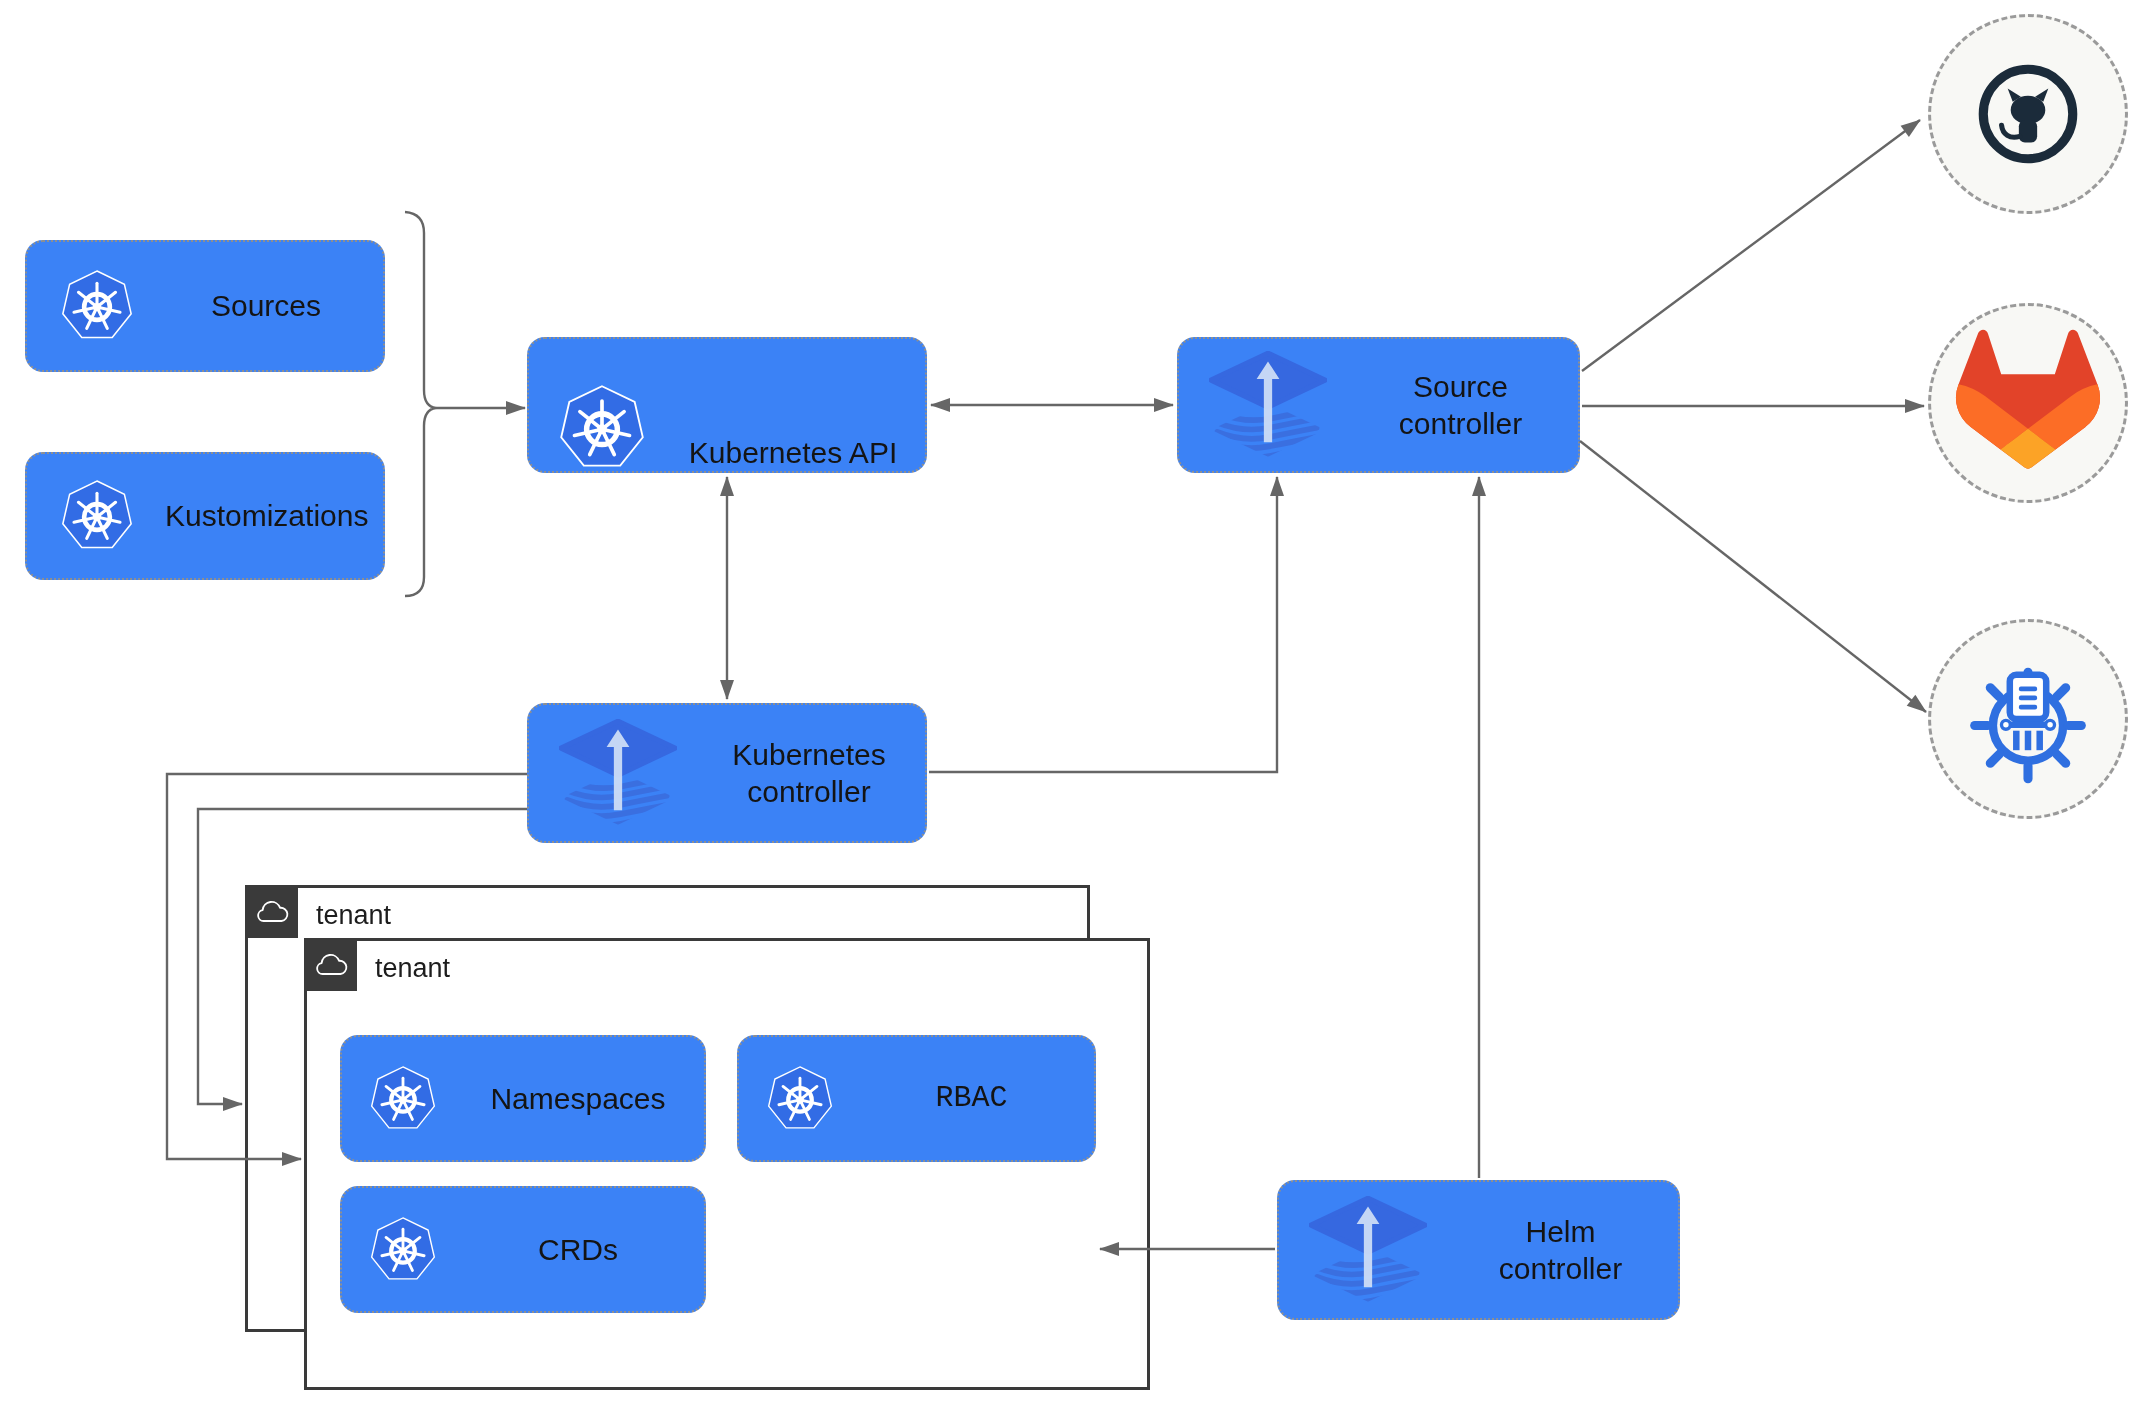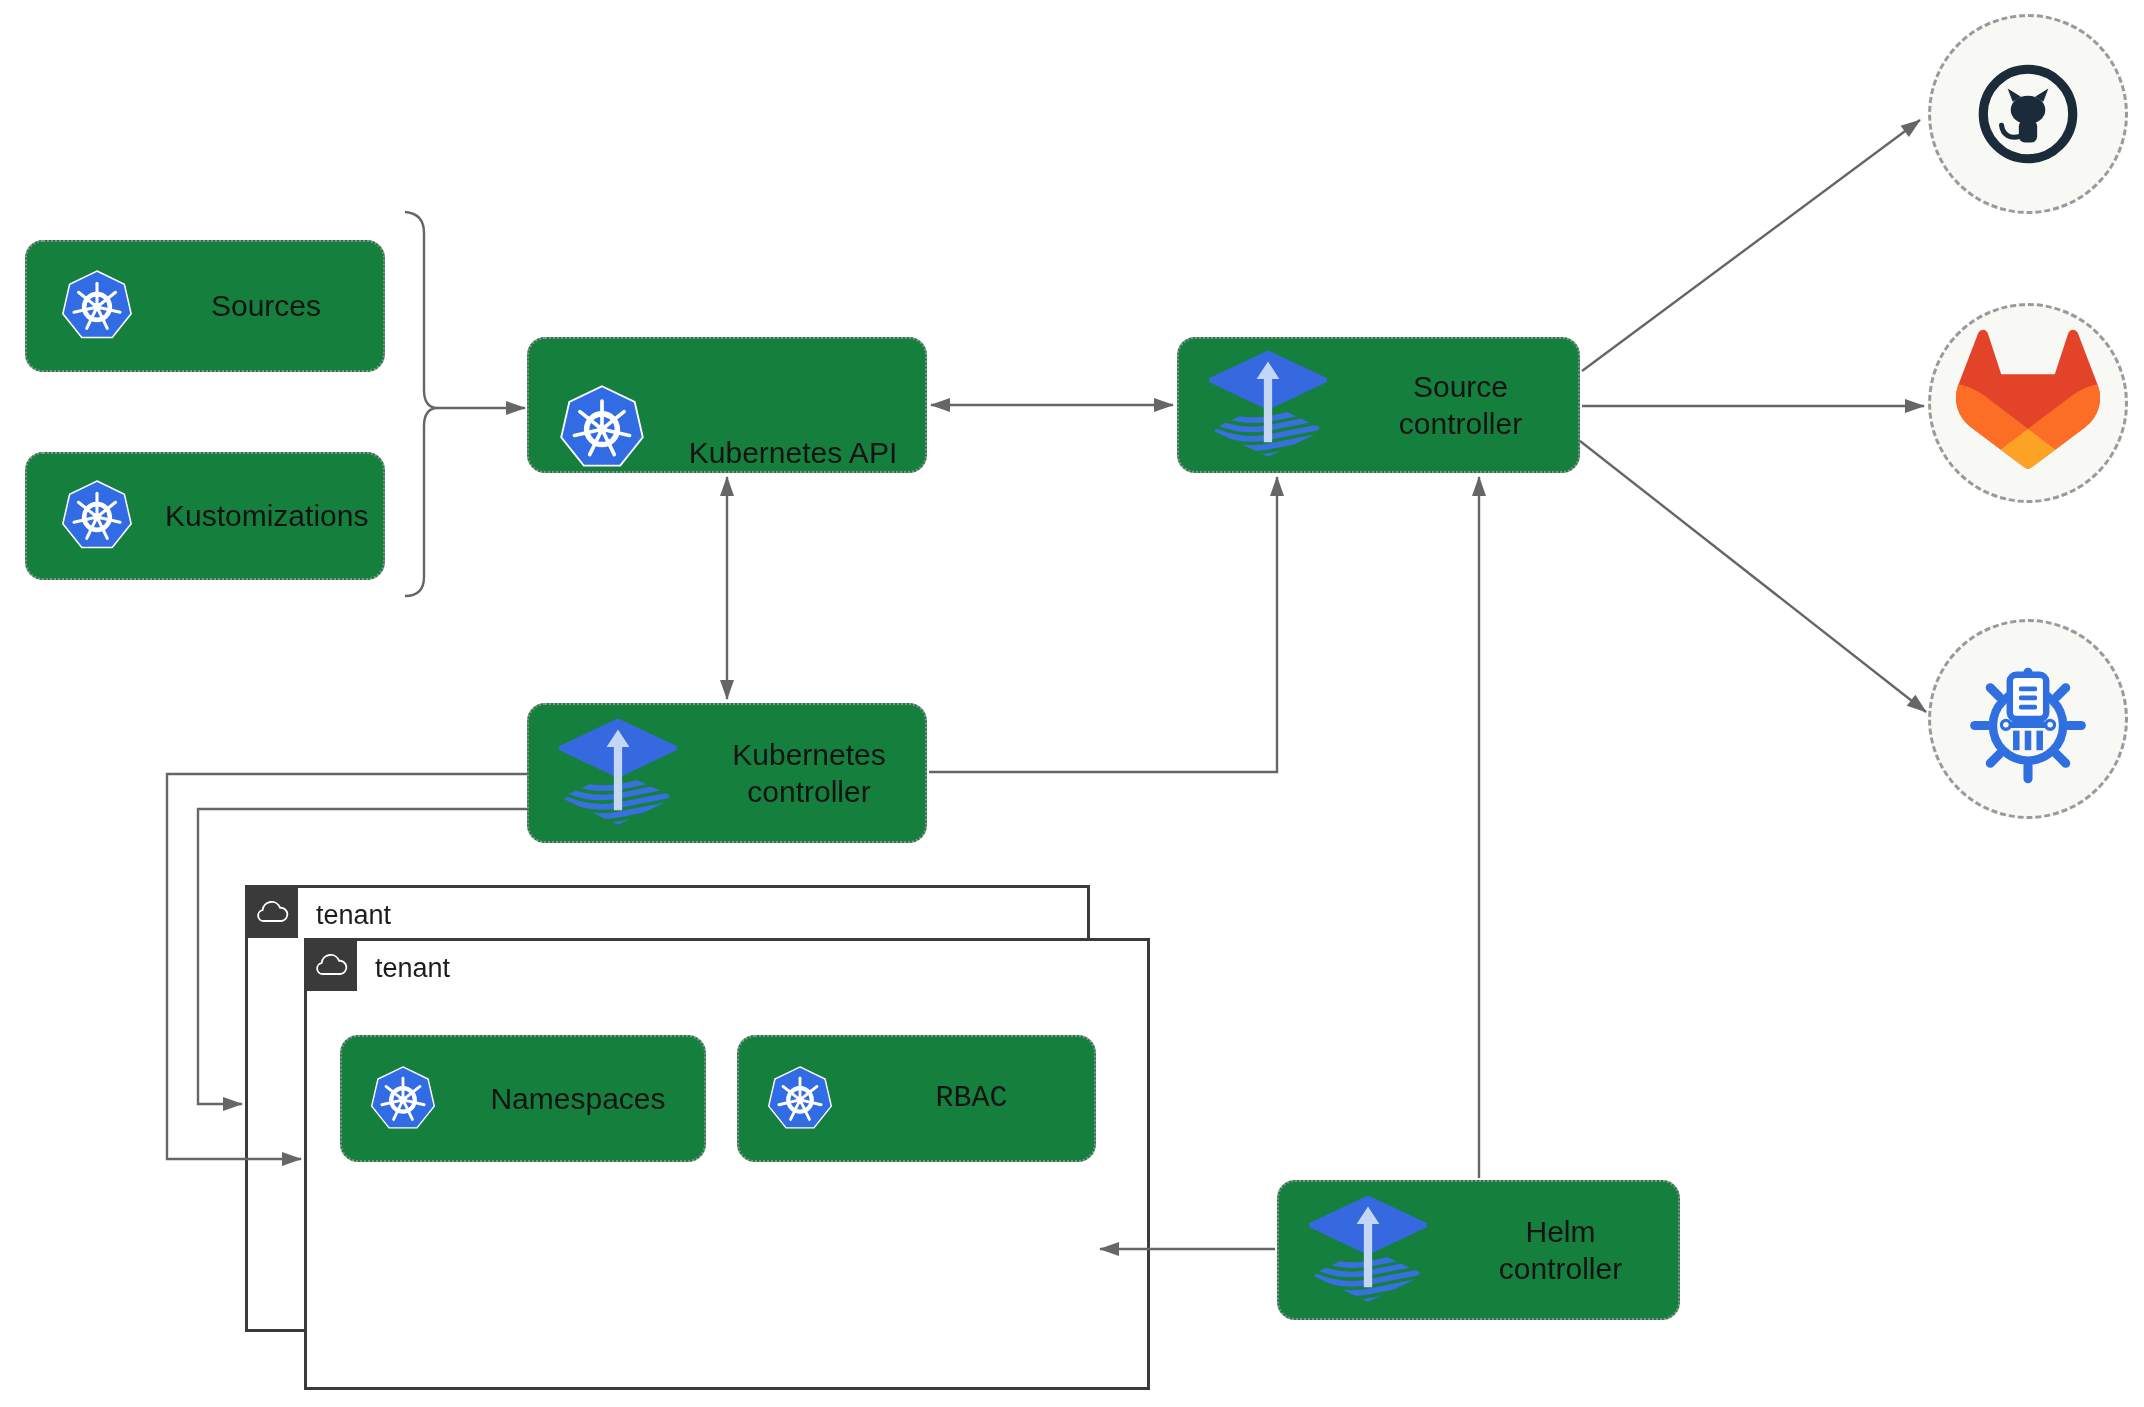--- a/index.html
+++ b/index.html
@@ -1,20 +1,20 @@
 <!DOCTYPE html>
 <html><head>
 <meta charset="utf-8">
 <style>
   html,body{margin:0;padding:0;background:#ffffff;}
   .canvas{position:relative;width:2144px;height:1407px;background:#ffffff;
           font-family:"Liberation Sans",sans-serif;overflow:hidden;}
 
   
-  .node{position:absolute;display:flex;align-items:center;background:#15803d;
+  .node{position:absolute;display:flex;align-items:center;background:#3b82f6;
         border:2px dotted #8f8f8f;border-radius:18px;box-sizing:border-box;z-index:3;gap:32px;}
   .node .lbl{flex:1;text-align:center;font-size:30px;color:#141414;line-height:1.25;
              white-space:pre-line;padding-right:16px;}
   .node .ico{flex:0 0 auto;display:block;}
 
   
   .tenant{position:absolute;background:#ffffff;border:3px solid #3a3a3a;box-sizing:border-box;}
   .tenant-back{z-index:1;}
   .tenant-front{z-index:2;}
   .tenant .tab{position:absolute;left:-3px;top:-3px;width:53px;height:53px;background:#3a3a3a;
@@ -152,20 +152,26 @@
       <svg class="ico" width="66" height="66" style="margin-left:28px">
           <use href="#ic-k8s"></use>
         </svg>
       <span class="lbl">Namespaces</span>
     </div>
     <div class="node" style="left:430px;top:94px;width:359px;height:127px;font-family:Liberation Mono, monospace;">
       <svg class="ico" width="66" height="66" style="margin-left:28px">
           <use href="#ic-k8s"></use>
         </svg>
       <span class="lbl">RBAC</span>
+    </div>
+    <div class="node" style="left:33px;top:245px;width:366px;height:127px;">
+      <svg class="ico" width="66" height="66" style="margin-left:28px">
+          <use href="#ic-k8s"></use>
+        </svg>
+      <span class="lbl">CRDs</span>
     </div>
   </div>
 
   <div class="node" style="left:25px;top:240px;width:360px;height:132px;">
     <svg class="ico" width="72" height="72" style="margin-left:34px">
         <use href="#ic-k8s"></use>
       </svg>
     <span class="lbl">Sources</span>
   </div>
 

